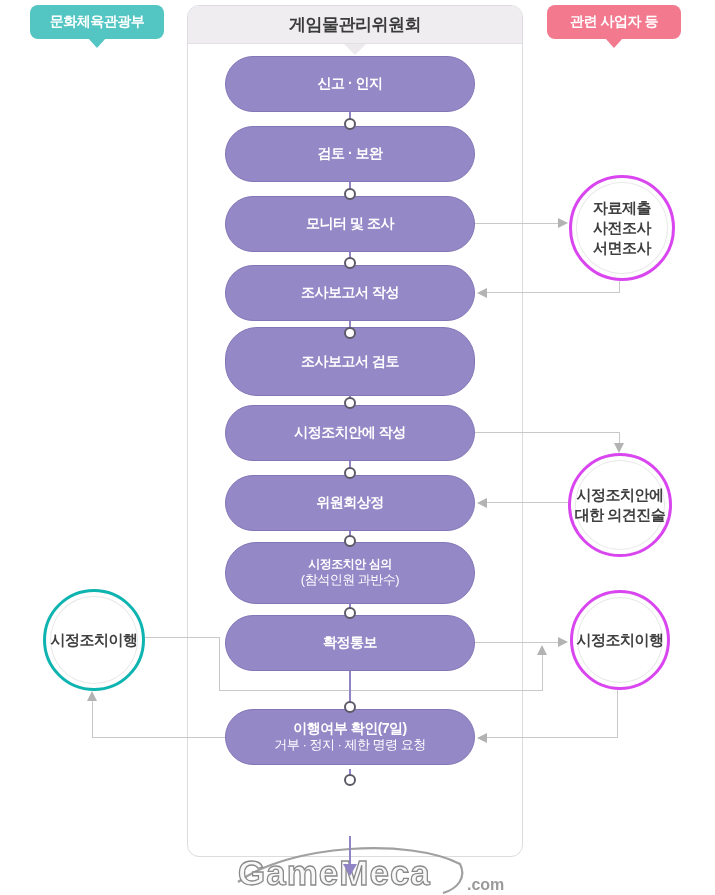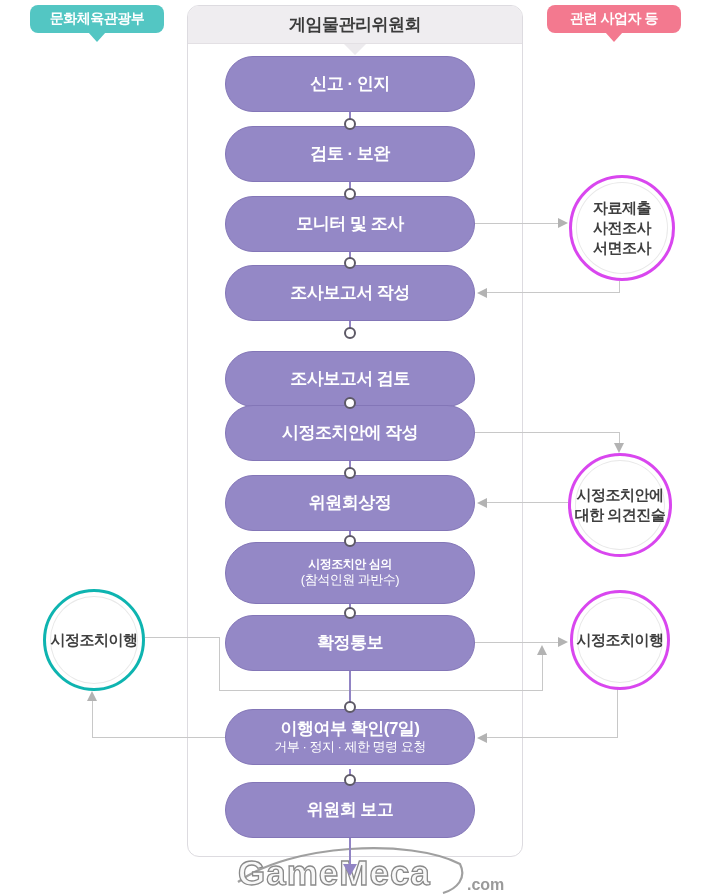--- a/index.html
+++ b/index.html
@@ -1,20 +1,20 @@
 <!DOCTYPE html>
 <html><head>
 <meta charset="utf-8">
 <style>
   html,body{margin:0;padding:0;background:#fff;}
   #stage{position:relative;width:715px;height:895px;background:#fff;overflow:hidden;
          font-family:"Liberation Sans","DejaVu Sans",sans-serif;}
 
   
-  .badge{position:absolute;height:28px;width:134px;border-radius:8px;z-index:6;
+  .badge{position:absolute;height:34px;width:134px;border-radius:8px;z-index:6;
          display:flex;align-items:center;justify-content:center;
          color:#fff;font-size:14px;font-weight:bold;letter-spacing:-0.5px;}
   .badge .tail{position:absolute;bottom:-9px;left:50%;margin-left:-9px;width:0;height:0;
          border-left:9px solid transparent;border-right:9px solid transparent;}
   .badge-teal{background:#53c6c3;left:30px;top:5px;}
   .badge-teal .tail{border-top:10px solid #53c6c3;}
   .badge-pink{background:#f3798f;left:547px;top:5px;}
   .badge-pink .tail{border-top:10px solid #f3798f;}
 
   
@@ -25,21 +25,21 @@
          display:flex;align-items:center;justify-content:center;
          font-size:17px;font-weight:bold;color:#3b3b3b;letter-spacing:-0.5px;}
   .panel-notch{position:absolute;left:50%;top:38px;margin-left:-11px;width:0;height:0;
          border-left:11px solid transparent;border-right:11px solid transparent;
          border-top:11px solid #eceaed;}
 
   
   .pill{position:absolute;left:225px;width:250px;background:#9488c6;border:1px solid #8376b7;
         border-radius:32px;z-index:4;box-sizing:border-box;
         display:flex;flex-direction:column;align-items:center;justify-content:center;}
-  .pill-label{color:#fff;font-size:17px;font-weight:bold;letter-spacing:-0.5px;line-height:1.25;}
+  .pill-label{color:#fff;font-size:14px;font-weight:bold;letter-spacing:-0.5px;line-height:1.25;}
   .pill-sub{color:#fff;font-size:13px;font-weight:normal;letter-spacing:-0.5px;line-height:1.3;}
   .pill-sub:empty{display:none;}
 
   
   .node{position:absolute;width:8px;height:8px;border:2px solid #5d5966;border-radius:50%;
         background:#fff;z-index:5;}
 
   
   .vp{position:absolute;width:2px;background:#9184c4;z-index:3;}   
   .lg{position:absolute;background:#c8c8c8;z-index:2;}             
@@ -149,43 +149,40 @@
     </div>
   <div class="pill" style="top:196px;height:56px;">
       <div class="pill-label">모니터 및 조사</div>
     </div>
   <div class="pill" style="top:126px;height:56px;">
       <div class="pill-label">검토 · 보완</div>
     </div>
   <div class="pill" style="top:265px;height:56px;">
       <div class="pill-label">조사보고서 작성</div>
     </div>
-  <div class="pill" style="top:351px;height:56px;">
+  <div class="pill" style="top:327px;height:69px;">
       <div class="pill-label">조사보고서 검토</div>
     </div>
   <div class="pill" style="top:405px;height:56px;">
       <div class="pill-label">시정조치안에 작성</div>
     </div>
   <div class="pill" style="top:475px;height:56px;">
       <div class="pill-label">위원회상정</div>
     </div>
   <div class="pill" style="top:542px;height:62px;">
     <div class="pill-label" style="font-size:12px;">시정조치안 심의</div>
     <div class="pill-sub">(참석인원 과반수)</div>
   </div>
   <div class="pill" style="top:615px;height:56px;">
       <div class="pill-label">확정통보</div>
     </div>
   <div class="pill" style="top:709px;height:56px;">
     <div class="pill-label">이행여부 확인(7일)</div>
     <div class="pill-sub">거부 · 정지 · 제한 명령 요청</div>
   </div>
-  <div class="pill" style="top:782px;height:56px;">
-      <div class="pill-label">위원회 보고</div>
-    </div>
 
   <div class="bubble ring-pink" style="left:569px;top:175px;width:106px;height:106px;">
     <span>자료제출</span>
     <span>사전조사</span>
     <span>서면조사</span>
   </div>
   <div class="bubble ring-pink" style="left:568px;top:453px;width:104px;height:104px;">
     <span>시정조치안에</span>
     <span>대한 의견진술</span>
   </div>

